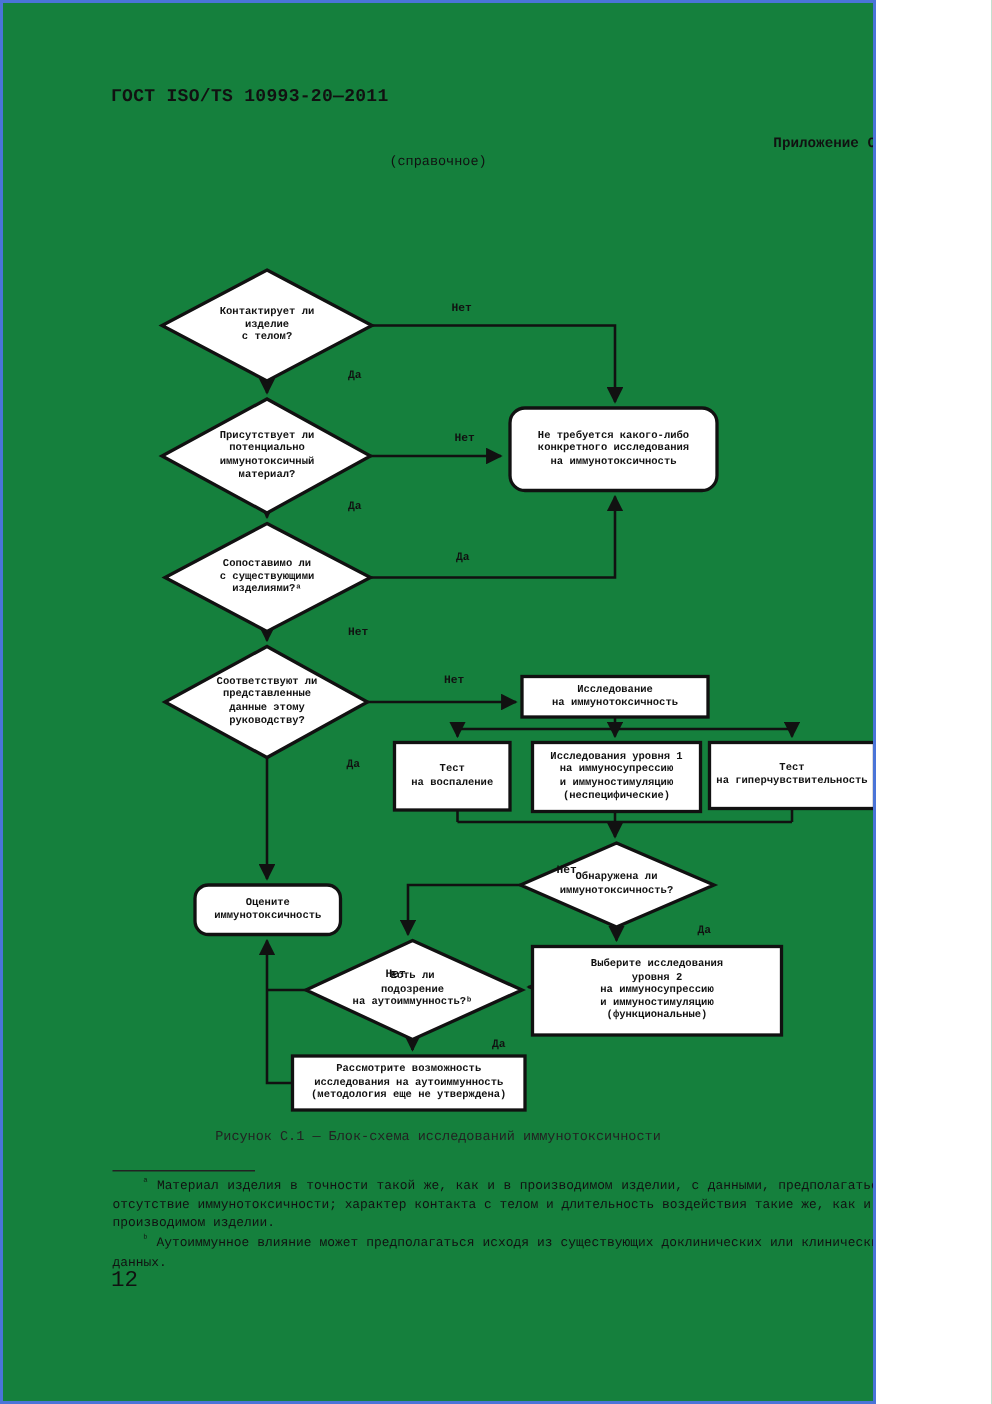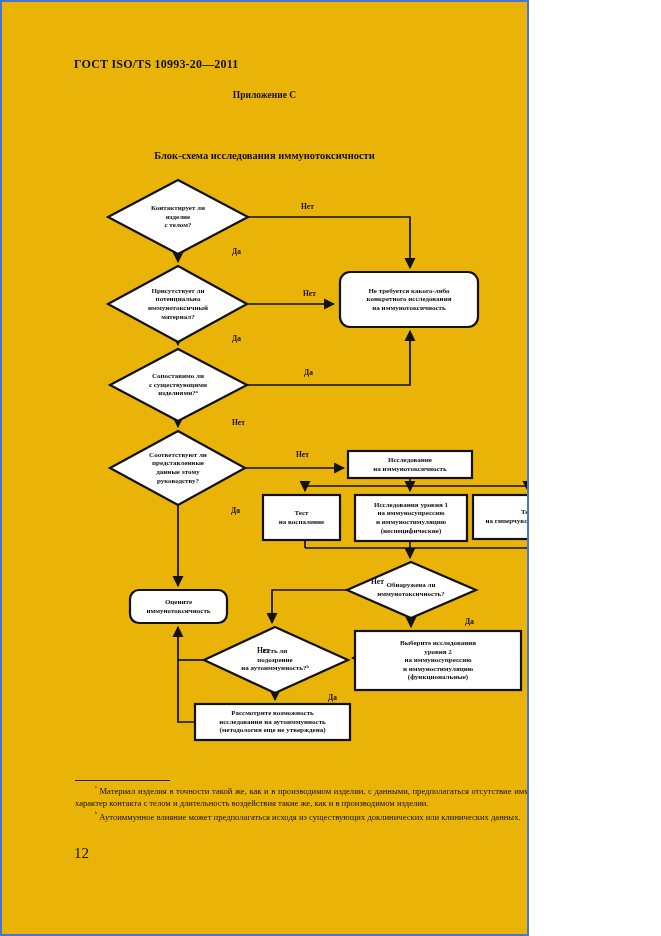--- a/index.html
+++ b/index.html
@@ -1,21 +1,21 @@
 <!DOCTYPE html>
 <html><head>
 <meta charset="utf-8">
 <style>
   html,body{margin:0;padding:0;background:#fff;}
-  .page{position:relative;width:529px;height:936px;background:#eab308;overflow:hidden;
-        font-family:Liberation Serif, serif;color:#111;}
+  .page{position:relative;width:584px;height:936px;background:#15803d;overflow:hidden;
+        font-family:Liberation Mono, monospace;color:#111;}
   .frame{position:absolute;inset:0;border:2px solid #4a74d8;pointer-events:none;z-index:50;}
   .abs{position:absolute;}
   .gost-header{left:74px;top:57px;font-size:12px;font-weight:bold;letter-spacing:.2px;}
-  .annex{left:0;right:0;top:90px;text-align:center;font-size:9.5px;font-weight:bold;}
+  .annex{left:0;right:0;top:90px;text-align:right;font-size:9.5px;font-weight:bold;}
   .annex-sub{left:0;right:0;top:103px;text-align:center;font-size:9px;}
   .doc-title{left:0;right:0;top:150px;text-align:center;font-size:10.5px;font-weight:bold;}
   .caption{left:0;right:0;top:753px;text-align:center;font-size:9px;color:#222;}
   .fc-svg{left:0;top:0;width:661px;height:936px;}
   .node-label{position:absolute;display:flex;align-items:center;justify-content:center;
       text-align:center;font-size:7px;font-weight:bold;line-height:1.22;
       white-space:pre-line;color:#111;}
   .edge-label{position:absolute;font-size:7.5px;font-weight:bold;color:#111;padding-left:48px;}
   .footnote-rule{left:75px;top:780px;width:95px;border-top:1.4px solid #222;height:0;}
   .footnotes{left:75px;top:783px;width:516px;font-size:8.6px;line-height:1.42;text-align:justify;}
@@ -24,21 +24,21 @@
   .page-number{left:74px;top:845px;font-size:15px;}
 </style>
 </head>
 <body>
 
 <div class="page">
   <div class="frame"></div>
 
   <div class="abs gost-header">ГОСТ ISO/TS 10993-20—2011</div>
   <div class="abs annex">Приложение С</div>
-  <div class="abs doc-title">Блок-схема исследования иммунотоксичности</div>
+  <div class="abs annex-sub">(справочное)</div>
 
   <svg class="abs fc-svg" viewBox="0 0 661 936" width="661" height="936">
     <defs>
       <marker id="arw" viewBox="0 0 10 10" refX="9" refY="5" markerWidth="6.5" markerHeight="6.5" orient="auto-start-reverse">
         <path d="M0,0 L10,5 L0,10 z" fill="#111"></path>
       </marker>
     </defs>
     <g stroke="#111" stroke-width="1.7" fill="none">
       <path marker-end="url(#arw)" d="M178,254 L178,262"></path>
       <path marker-end="url(#arw)" d="M248,217 L410,217 L410,268"></path>
@@ -132,20 +132,21 @@
   <div class="edge-label" style="left:184px;top:334px;">Да</div>
   <div class="edge-label" style="left:256px;top:368px;">Да</div>
   <div class="edge-label" style="left:184px;top:418px;">Нет</div>
   <div class="edge-label" style="left:248px;top:450px;">Нет</div>
   <div class="edge-label" style="left:183px;top:506px;">Да</div>
   <div class="edge-label" style="left:323px;top:577px;">Нет</div>
   <div class="edge-label" style="left:417px;top:617px;">Да</div>
   <div class="edge-label" style="left:209px;top:646px;">Нет</div>
   <div class="edge-label" style="left:280px;top:693px;">Да</div>
 
+  <div class="abs caption">Рисунок С.1 — Блок-схема исследований иммунотоксичности</div>
 
   <div class="abs footnote-rule"></div>
   <div class="abs footnotes">
     <p><sup>ᵃ</sup> <span>Материал изделия в точности такой же, как и в производимом изделии, с данными, предполагаться отсутствие иммунотоксичности; характер контакта с телом и длительность воздействия такие же, как и в производимом изделии.</span></p>
     <p><sup>ᵇ</sup> <span>Аутоиммунное влияние может предполагаться исходя из существующих доклинических или клинических данных.</span></p>
   </div>
 
   <div class="abs page-number">12</div>
 </div>
 

